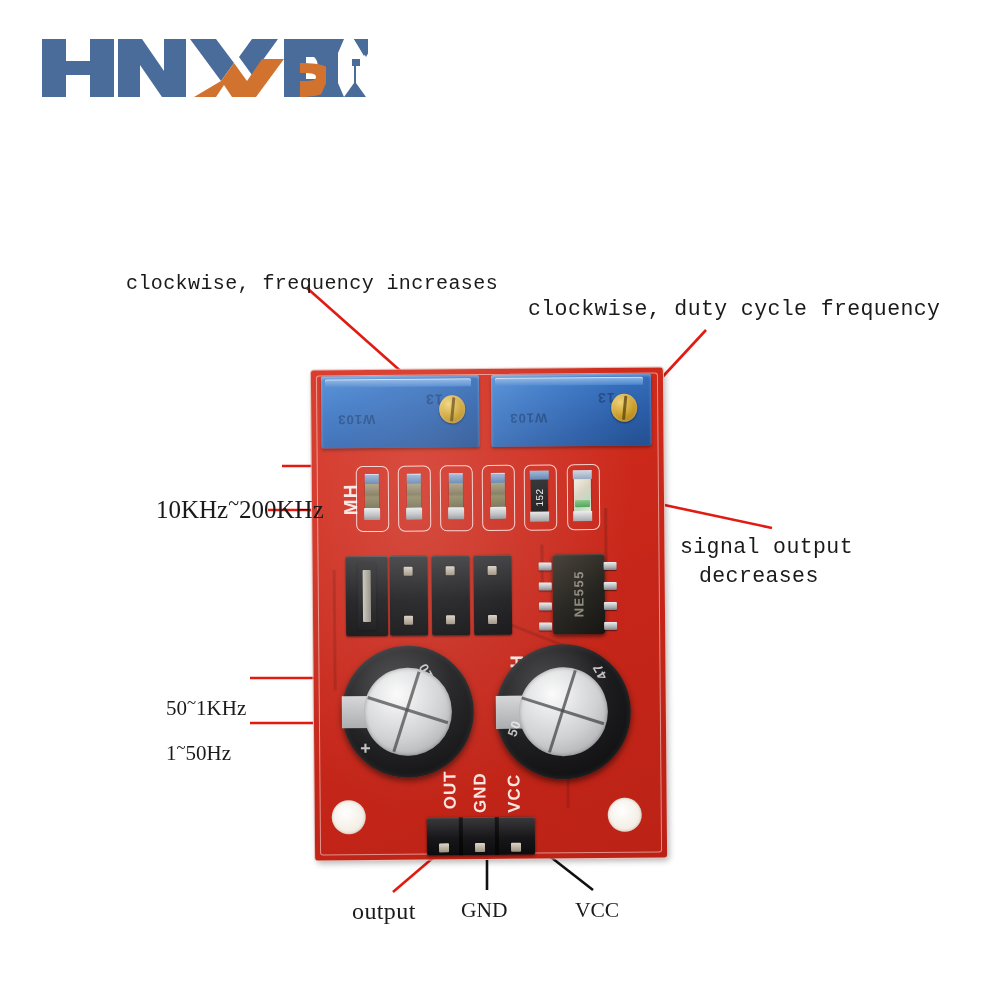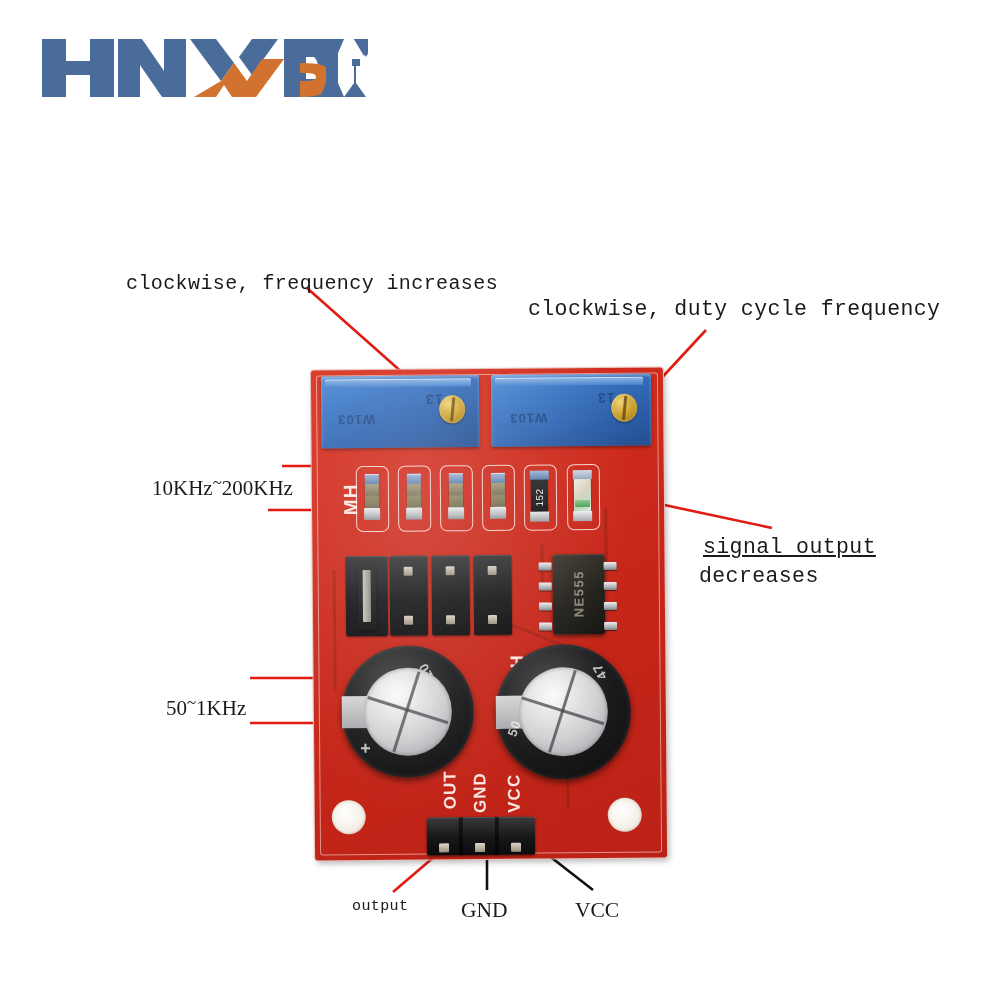--- a/index.html
+++ b/index.html
@@ -14,27 +14,27 @@
   .logo{position:absolute;left:38px;top:33px;width:330px;height:70px;}
   .logo svg{display:block;}
 
   
   .anno{position:absolute;color:#1a1a1a;white-space:pre;}
   .mono{font-family:"Liberation Mono", "DejaVu Sans Mono", monospace;}
   .serif{font-family:"Liberation Serif","DejaVu Serif",serif;}
 
   #lbl-cw-freq{left:126px;top:260px;font-size:20px;letter-spacing:.4px;margin-top:12px;}
   #lbl-cw-duty{left:528px;top:297px;font-size:21.5px;letter-spacing:.4px;}
-  #lbl-10k{left:131px;top:448px;font-size:21px;text-align:right;}
+  #lbl-10k{left:131px;top:464px;font-size:25px;text-align:right;}
   #lbl-1k{left:131px;top:497px;font-size:21px;}
-  #lbl-sig-1{left:703px;top:535px;font-size:21.5px;letter-spacing:.4px;text-decoration:underline;}
+  #lbl-sig-1{left:680px;top:535px;font-size:21.5px;letter-spacing:.4px;}
   #lbl-sig-2{left:699px;top:564px;font-size:21.5px;letter-spacing:.4px;}
   #lbl-50-1k{left:145px;top:668px;font-size:21px;}
   #lbl-1-50{left:145px;top:713px;font-size:21px;}
-  #lbl-output{left:352px;top:898px;font-size:15px;letter-spacing:.4px;}
+  #lbl-output{left:352px;top:898px;font-size:24px;letter-spacing:.4px;font-family:Liberation Serif, serif;}
   #lbl-gnd{left:461px;top:898px;font-size:21.5px;}
   #lbl-vcc{left:575px;top:898px;font-size:21.5px;}
 
   .tilde{font-size:.8em;vertical-align:.42em;letter-spacing:0;}
 
   
   #leaders{position:absolute;left:0;top:0;width:1000px;height:1000px;}
 
   
   #pcb{
@@ -351,20 +351,23 @@
 
   <div class="anno serif" id="lbl-10k">
     <span>10KHz</span><span class="tilde">~</span><span>200KHz</span>
   </div>
 
 
   <div class="anno serif" id="lbl-50-1k">
     <span>50</span><span class="tilde">~</span><span>1KHz</span>
   </div>
 
+  <div class="anno serif" id="lbl-1-50">
+    <span>1</span><span class="tilde">~</span><span>50Hz</span>
+  </div>
 
   <div class="anno mono" id="lbl-sig-1">signal output</div>
   <div class="anno mono" id="lbl-sig-2">decreases</div>
 
   <div class="anno mono" id="lbl-output">output</div>
   <div class="anno serif" id="lbl-gnd">GND</div>
   <div class="anno serif" id="lbl-vcc">VCC</div>
 
 </div>
 

